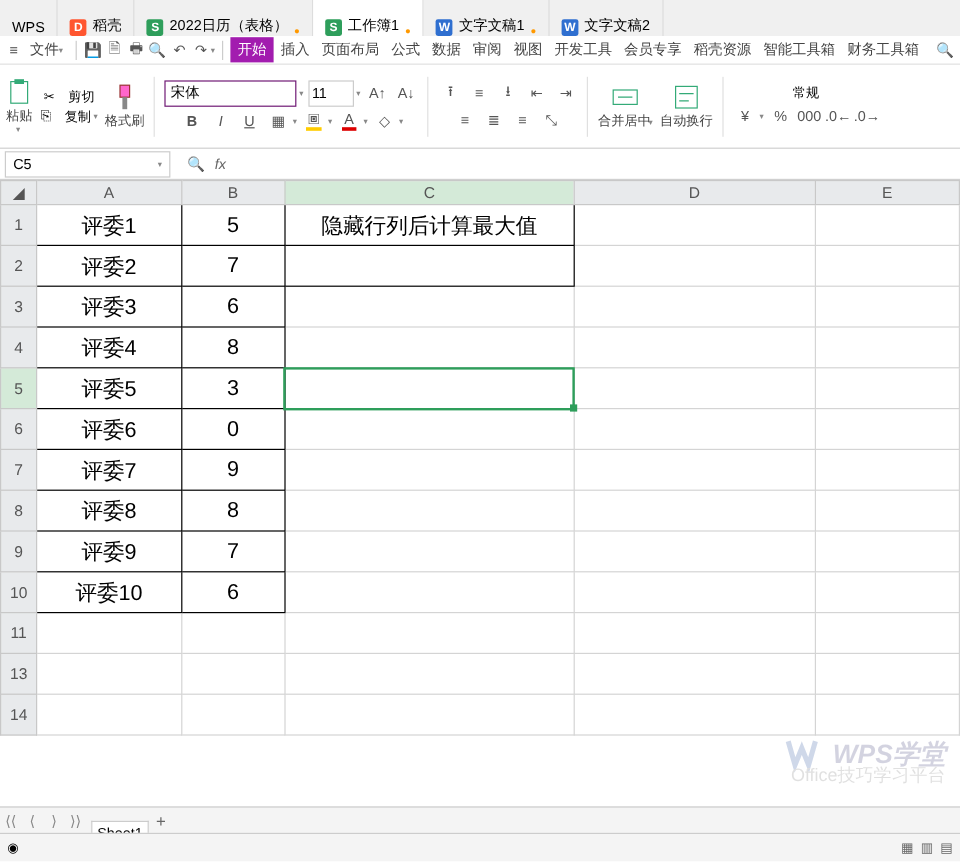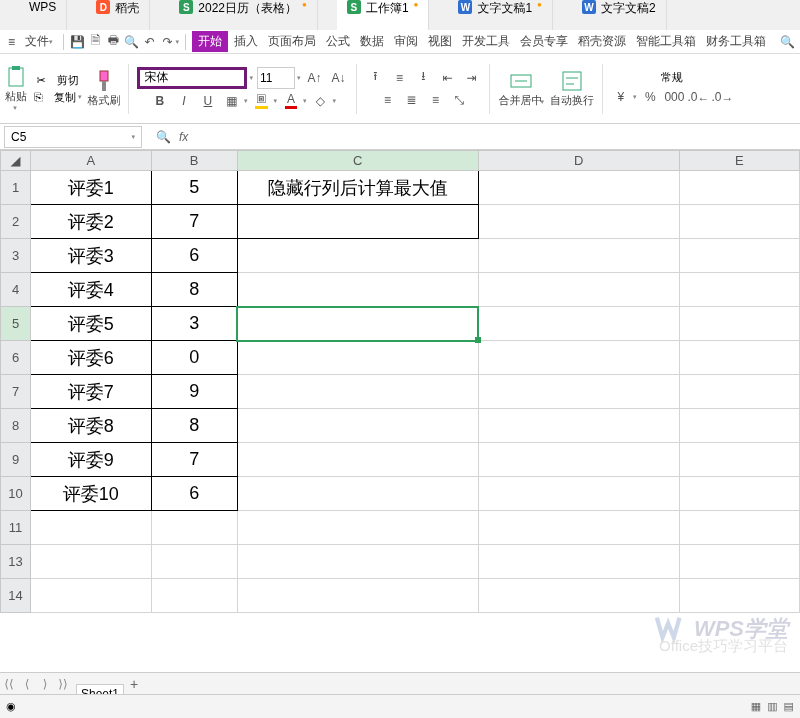--- a/index.html
+++ b/index.html
@@ -1,20 +1,20 @@
 <!DOCTYPE html>
 <html><head>
 <meta charset="utf-8">
 <style>
 * { box-sizing: border-box; margin: 0; padding: 0; font-family: "Microsoft YaHei", Arial, sans-serif; }
 body { width: 800px; height: 718px; background: #fff; overflow: hidden; position: relative; }
 
 
 .tabs-bar { height: 30px; background: #f0f0f0; display: flex; align-items: stretch; font-size: 12px; }
-.tab { display: flex; align-items: flex-start; padding: 0 10px; gap: 5px; border-right: 1px solid #ddd; cursor: pointer; margin-left: 19px; }
+.tab { display: flex; align-items: flex-end; padding: 0 10px; gap: 5px; border-right: 1px solid #ddd; cursor: pointer; }
 .tab.active { background: #fff; }
 .tab-icon { width: 14px; height: 14px; display: inline-flex; align-items: center; justify-content: center; font-size: 10px; color: #fff; border-radius: 2px; font-weight: bold; }
 .tab-dot { color: #f90; font-size: 8px; }
 
 
 .menu-bar { height: 24px; display: flex; align-items: center; font-size: 12px; padding: 0 4px; gap: 2px; border-bottom: 1px solid #ddd; }
 .menu-btn { padding: 2px 4px; cursor: pointer; color: #444; }
 .menu-btn.file { display: flex; align-items: center; gap: 2px; }
 .menu-btn.active { background: #a21caf; color: #fff; padding: 2px 6px; }
 .qat-icon { width: 16px; height: 16px; display: inline-flex; align-items: center; justify-content: center; cursor: pointer; color: #555; }
@@ -22,21 +22,21 @@
 .search-icon { margin-left: auto; }
 
 
 .ribbon { height: 70px; background: #fff; border-bottom: 1px solid #d0d0d0; display: flex; align-items: center; font-size: 11px; padding: 2px 4px; gap: 6px; }
 .ribbon-group { display: flex; flex-direction: column; align-items: center; gap: 2px; }
 .ribbon-group.vert { justify-content: center; }
 .ribbon-big { display: flex; flex-direction: column; align-items: center; cursor: pointer; color: #444; }
 .ribbon-big svg, .ribbon-big .ico { width: 24px; height: 24px; }
 .ribbon-row { display: flex; align-items: center; gap: 4px; }
 .ribbon-sep { width: 1px; height: 50px; background: #e0e0e0; margin: 0 2px; }
-.font-select { width: 110px; height: 22px; border: 3px solid #701a75; font-size: 12px; padding: 0 4px; background: #fff; }
+.font-select { width: 110px; height: 22px; border: 1px solid #701a75; font-size: 12px; padding: 0 4px; background: #fff; }
 .size-select { width: 38px; height: 22px; border: 1px solid #ccc; font-size: 12px; padding: 0 2px; background: #fff; }
 .mini-btn { width: 20px; height: 20px; display: inline-flex; align-items: center; justify-content: center; cursor: pointer; color: #555; font-size: 12px; border: 1px solid transparent; }
 .dd { font-size: 7px; color: #888; margin-left: -2px; }
 
 
 .formula-bar { height: 26px; display: flex; align-items: center; border-bottom: 1px solid #d0d0d0; font-size: 12px; }
 .name-box { width: 138px; height: 22px; border: 1px solid #ccc; margin: 0 4px; display: flex; align-items: center; padding: 0 6px; justify-content: space-between; }
 .fx-area { display: flex; align-items: center; gap: 8px; padding: 0 10px; flex: 1; }
 .fx-label { font-style: italic; color: #666; }
 

